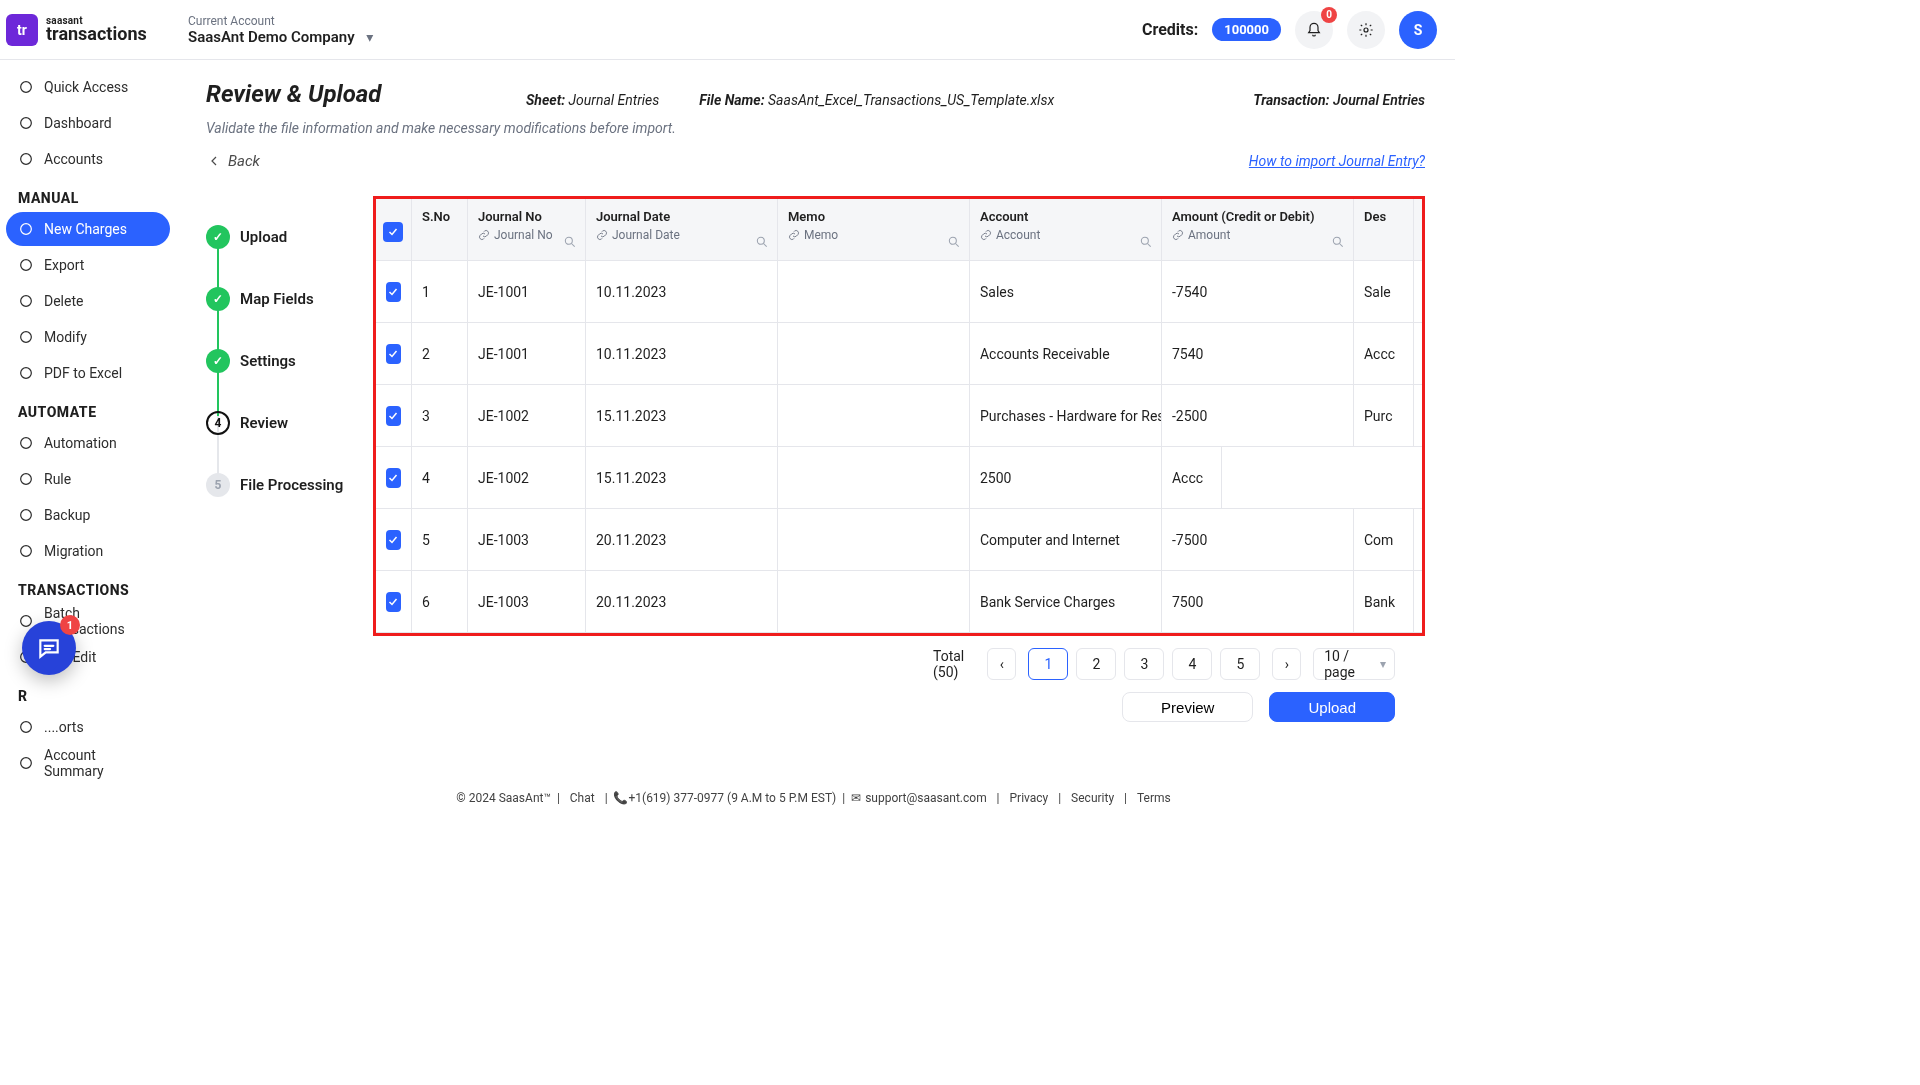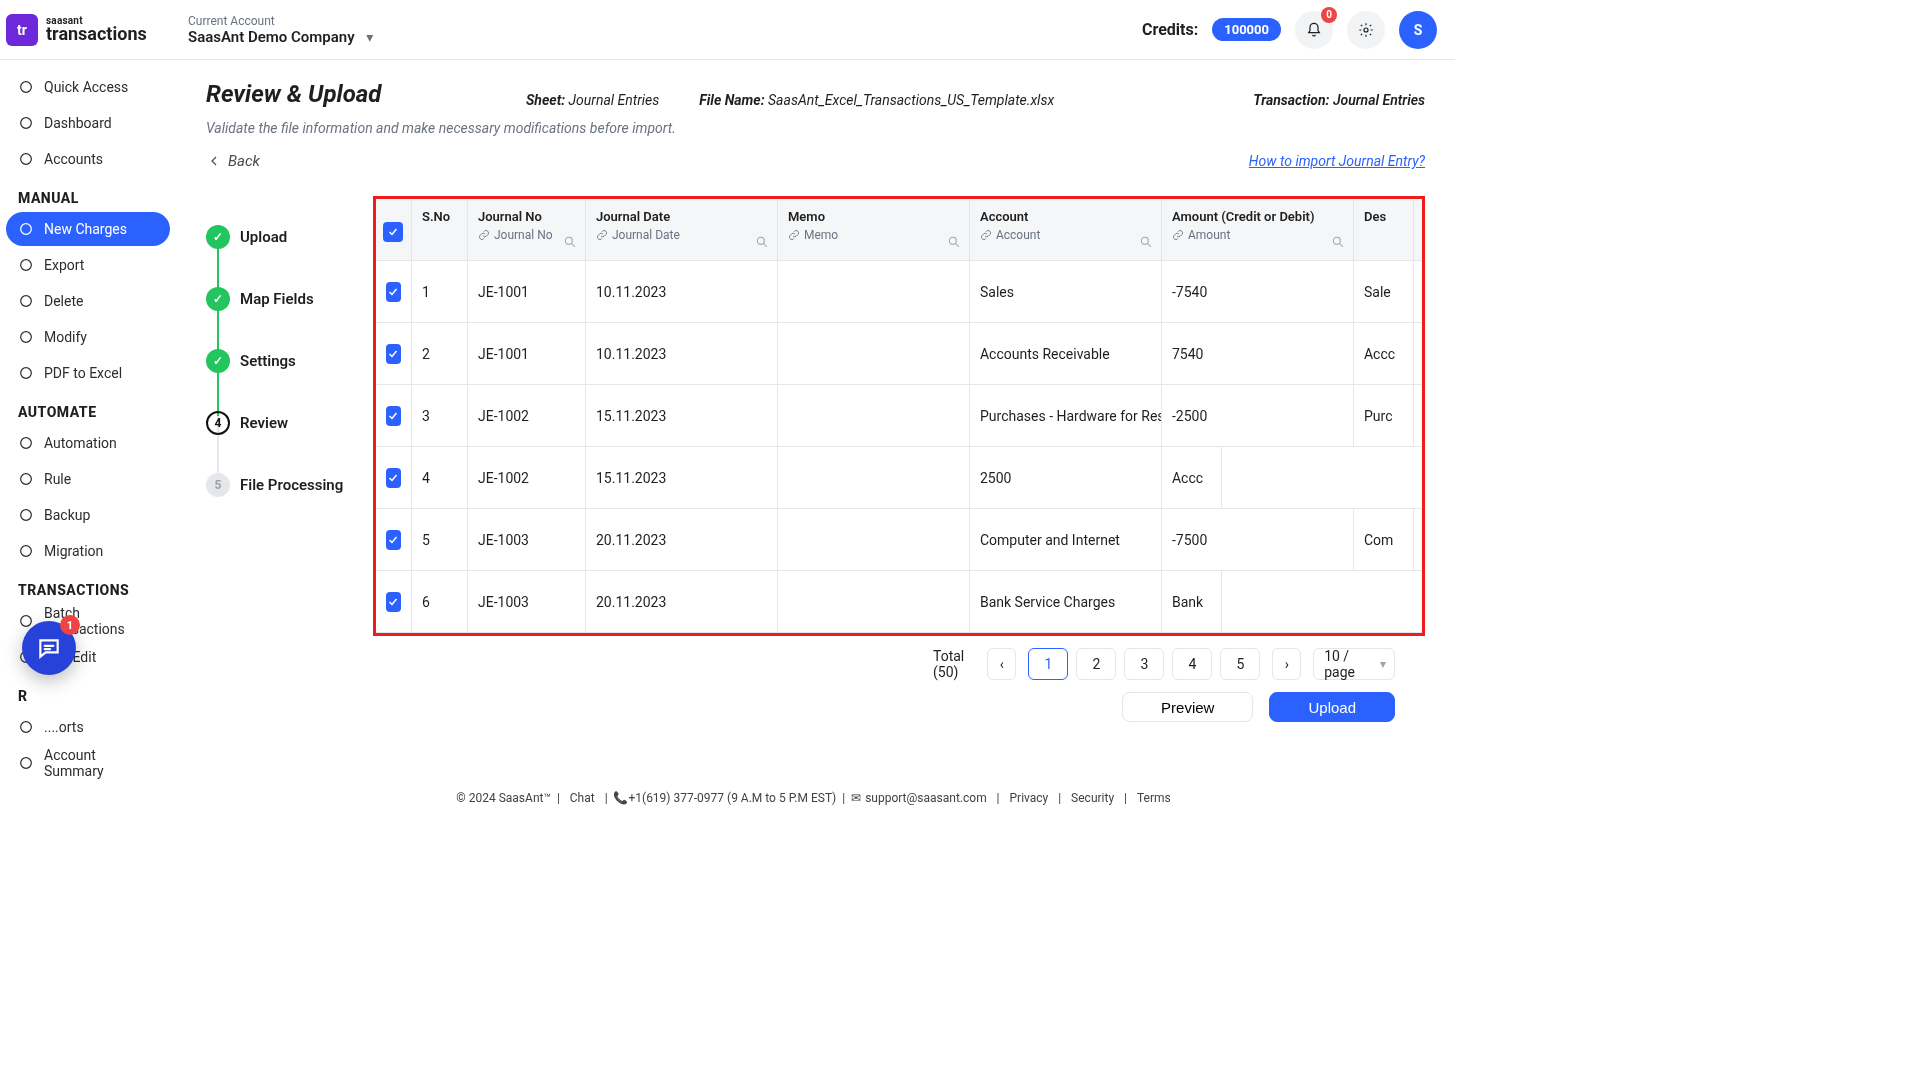--- a/index.html
+++ b/index.html
@@ -447,20 +447,21 @@
                     <svg width="12" height="12" viewBox="0 0 24 24">
                       <path d="M5 12l5 5 9-11" fill="none"></path>
                     </svg>
                   </div>
                 </div>
                 <div class="td w-sno">6</div>
                 <div class="td w-jno">JE-1003</div>
                 <div class="td w-jdate">20.11.2023</div>
                 <div class="td w-memo"></div>
                 <div class="td w-acct">Bank Service Charges</div>
+                <div class="td w-amt">7500</div>
                 <div class="td w-desc">Bank</div>
               </div>
             </div>
         </div>
 
         <div class="pager-row">
           <span class="pager-total">Total (50)</span>
           <div class="pnum">‹</div>
           <div id="pnums" style="display:flex;gap:8px;">
               <div class="pnum active">1</div>

